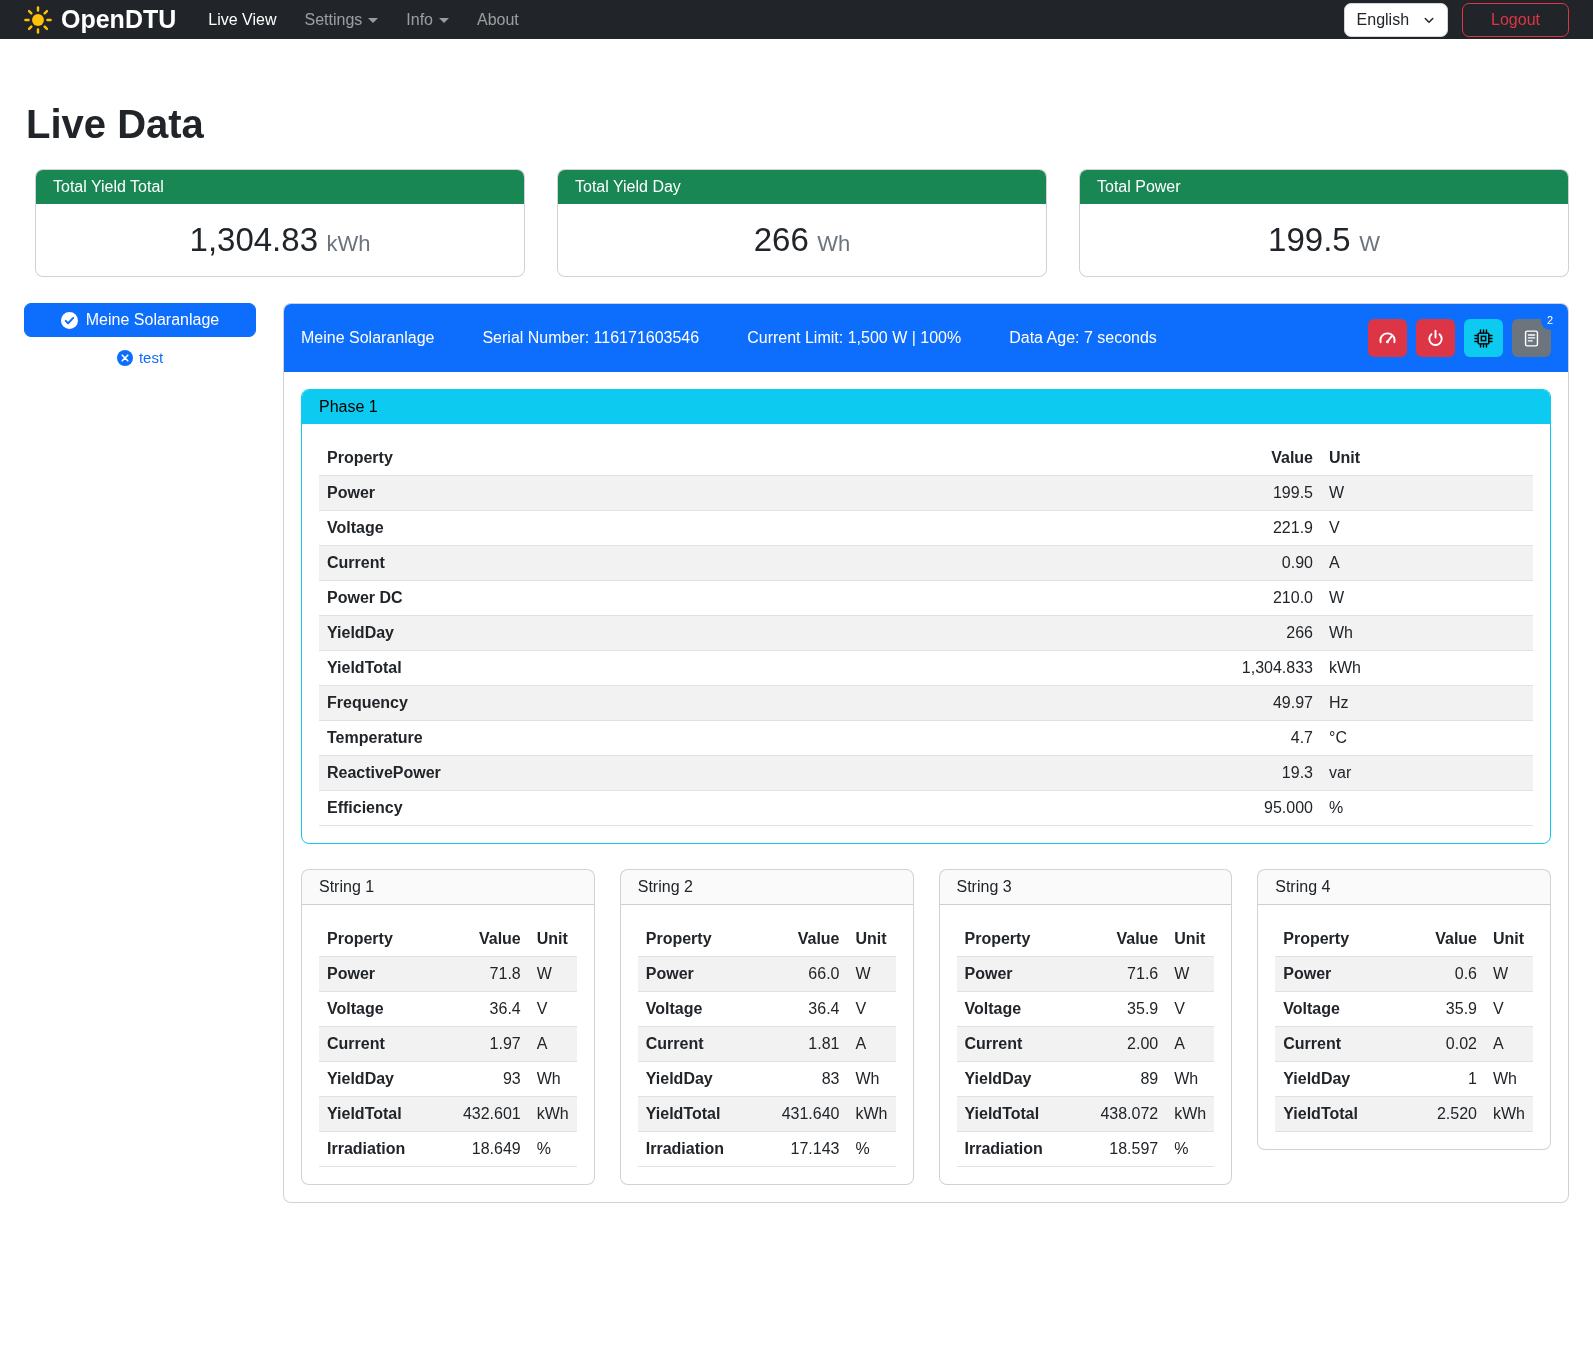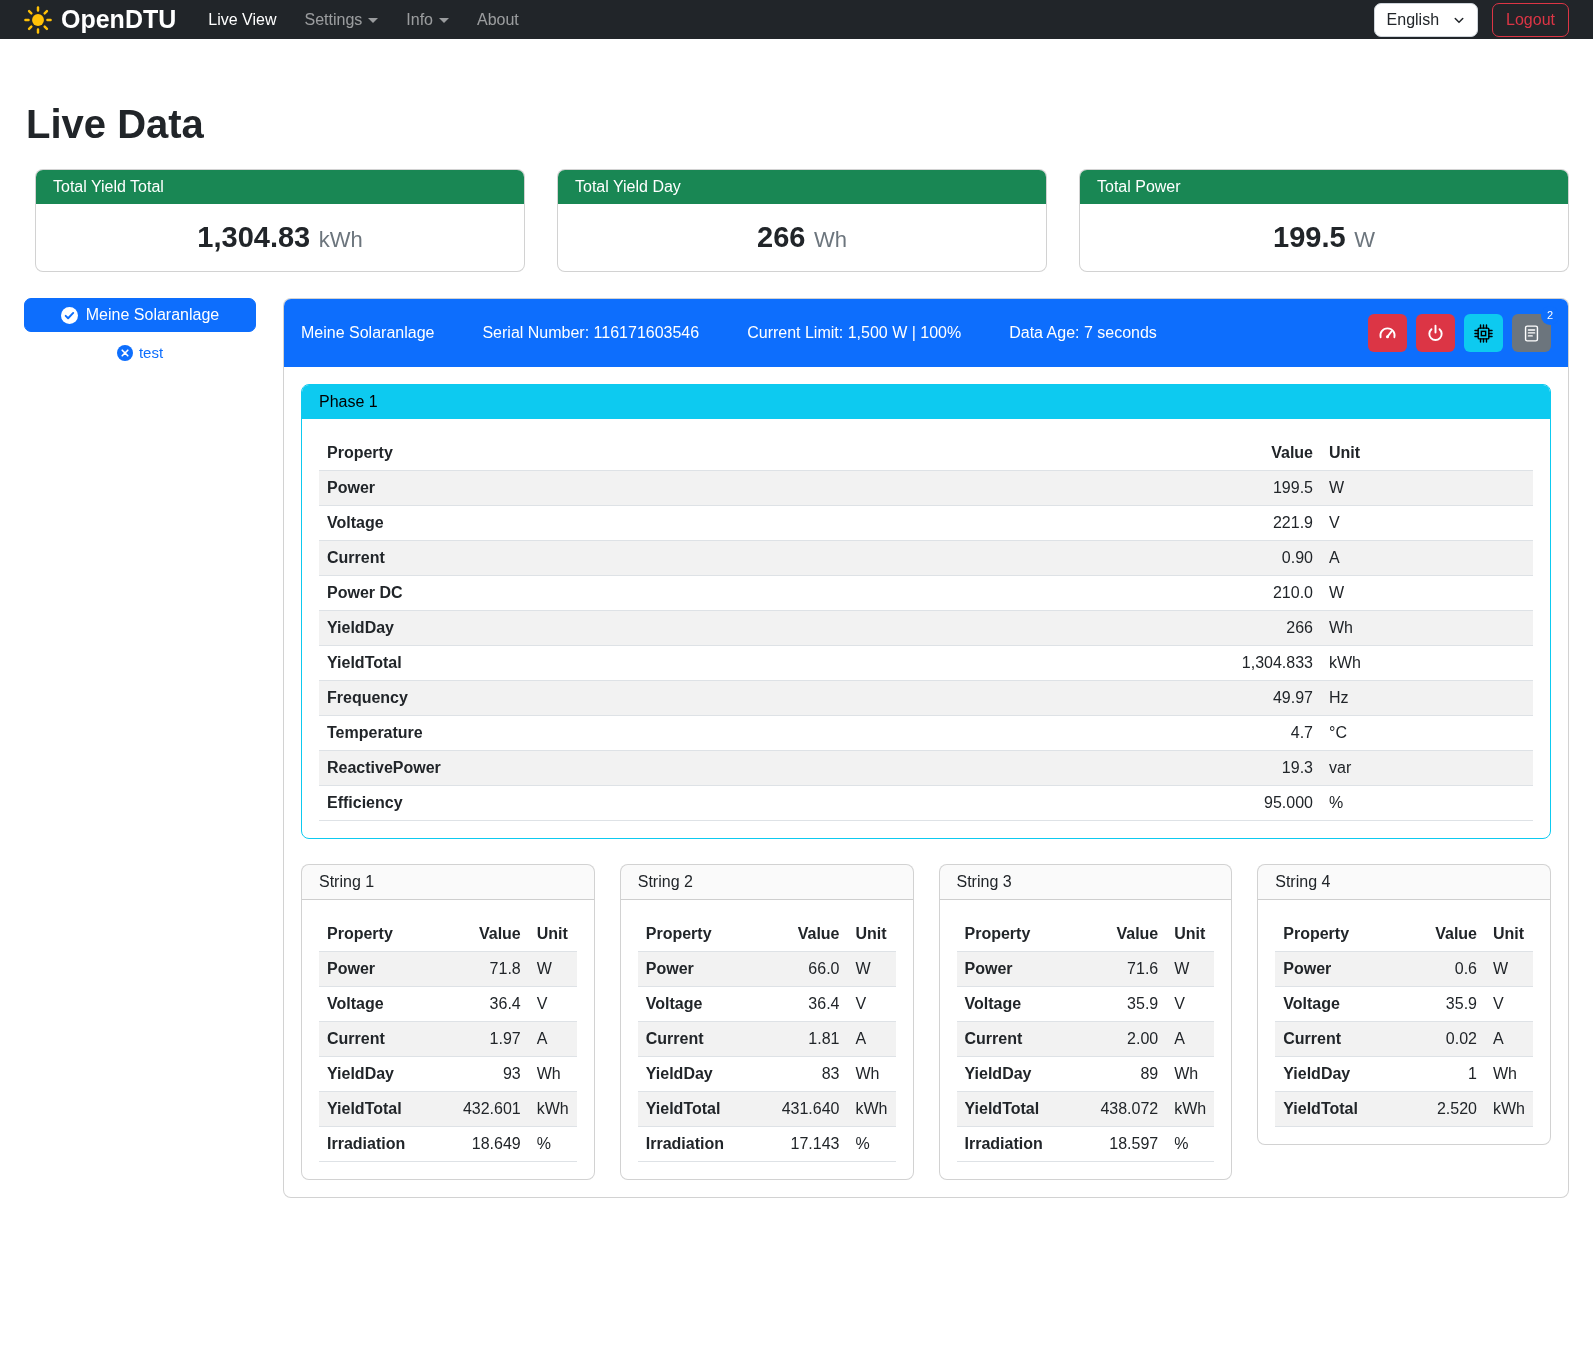--- a/index.html
+++ b/index.html
@@ -59,42 +59,42 @@
     align-items: center;
     gap: 14px;
     color: #212529;
     cursor: pointer;
   }
   .logout-btn {
     background: transparent;
     border: 1px solid #dc3545;
     color: #dc3545;
     border-radius: 7px;
-    padding: 7px 13px;
+    padding: 7px 28px;
     font-size: 16px;
     font-family: inherit;
     cursor: pointer;
   }
 
   
   .page { padding: 8px 24px 28px 24px; margin-top: 39px; }
   h1.page-title { font-size: 40px; font-weight: 600; margin: 16px 0 22px 2px; }
 
   
   .summary-row { display: grid; grid-template-columns: repeat(3, 1fr); gap: 32px; margin-bottom: 26px; padding-left: 11px; }
   .sum-card { border: 1px solid rgba(0,0,0,.175); border-radius: 8px; background: #fff; }
   .sum-card-header {
     background: #198754;
     color: #fff;
     padding: 8px 17px;
     border-radius: 7px 7px 0 0;
     font-size: 16px;
   }
   .sum-card-body { padding: 17px; text-align: center; }
-  .sum-value { font-size: 29px; font-weight: 700; }
+  .sum-value { font-size: 33px; font-weight: 400; }
   .sum-unit { font-size: 22px; font-weight: 400; color: #6c757d; margin-left: 4px; }
 
   
   .content-row { display: flex; align-items: flex-start; gap: 27px; }
   .sidebar { width: 232px; flex-shrink: 0; }
   .inverter-select-btn {
     width: 100%;
     background: #0d6efd;
     border: 1px solid #0d6efd;
     color: #fff;

